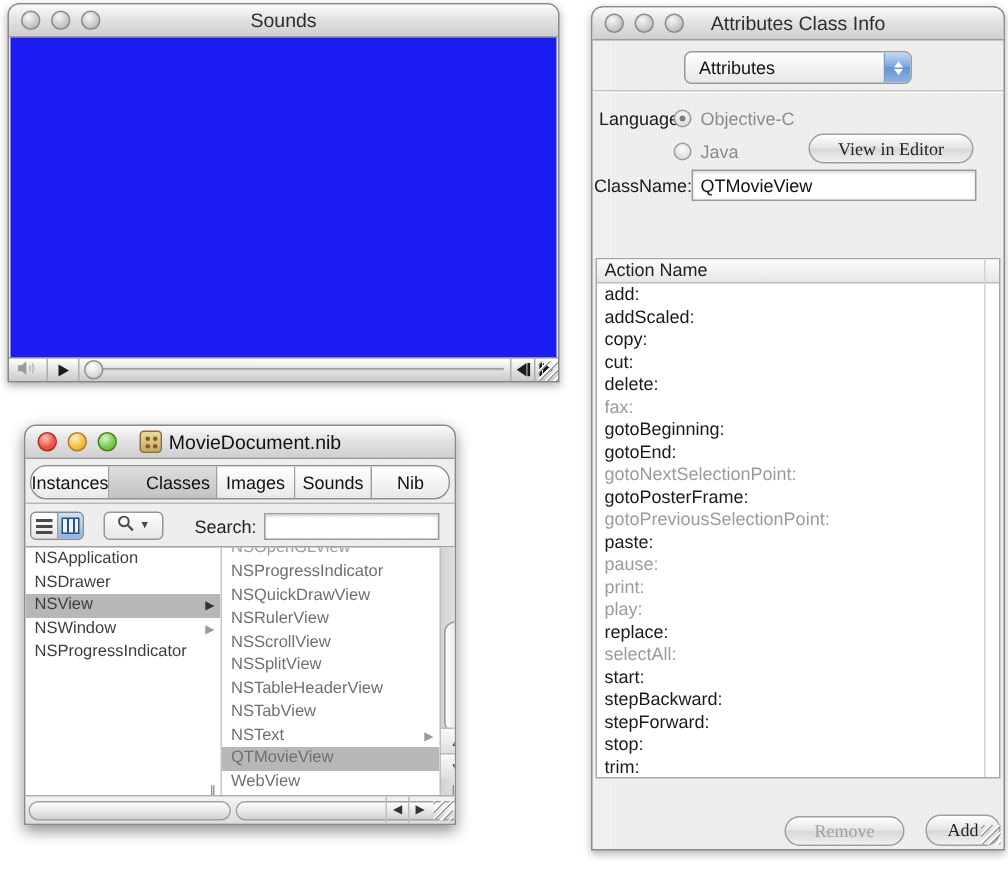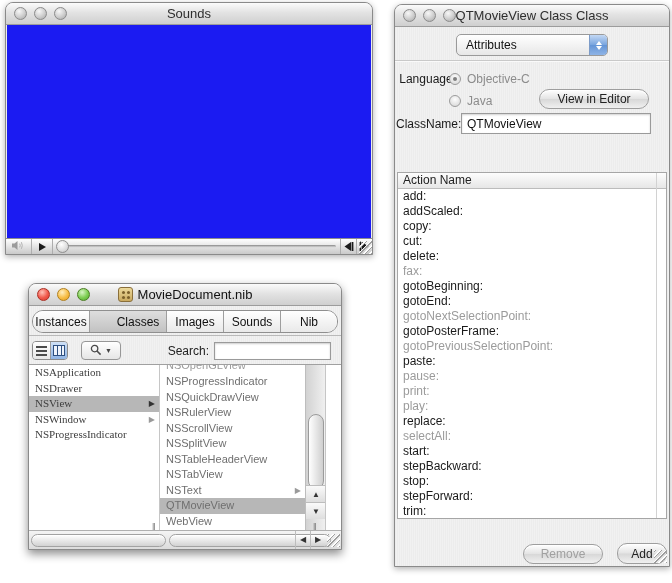--- a/index.html
+++ b/index.html
@@ -33,21 +33,21 @@
   .mc-play { width:20px; }
   .mc-play .tri { width:0; height:0; border-left:7px solid #1a1a1a; border-top:4.5px solid transparent; border-bottom:4.5px solid transparent; }
   .mc-slider { position:relative; flex:1; }
   .mc-track { position:absolute; left:4px; right:4px; top:6px; height:3px; border-radius:2px;
     background:linear-gradient(#b2b2b2,#e9e9e9); border-top:1px solid #9a9a9a; }
   .mc-thumb { position:absolute; left:3px; top:1px; width:13px; height:13px; border-radius:50%;
     background:radial-gradient(circle at 40% 32%, #ffffff, #dcdcdc 60%, #bdbdbd); border:1px solid #8f8f8f; }
   .mc-step { width:15px; }
 
   
-  .nib-win { left:28px; top:283px; width:314px; height:267px; box-shadow:0 4px 10px rgba(0,0,0,.45); }
+  .nib-win { left:16px; top:283px; width:288px; height:267px; box-shadow:0 4px 10px rgba(0,0,0,.45); }
   .nib-icon { width:15px; height:15px; border-radius:3px; margin-right:5px;
     background:linear-gradient(#ecd99b,#c9a95f); border:1px solid #8a6f3a; position:relative; }
   .nib-icon i { position:absolute; width:3px; height:3px; border-radius:50%; background:#7a5f2a; }
   .nib-title-wrap { position:absolute; left:0; right:0; display:flex; align-items:center; justify-content:center; height:22px; }
   .nib-title { font-size:13px; color:#111; }
   .nib-tabbar { position:absolute; left:0; top:22px; right:0; height:30px; border-bottom:1px solid #b9b9b9; }
   .nib-tabs { position:absolute; left:3px; right:3px; top:4px; height:23px; display:flex;
     border:1px solid #8f8f8f; border-radius:11px; overflow:hidden; background:#fff; }
   .nib-tab { flex:1; display:flex; align-items:center; justify-content:center; font-size:12px; color:#111;
     background:linear-gradient(#ffffff,#e9e9e9); border-right:1px solid #9e9e9e;text-align:center; }
@@ -63,21 +63,21 @@
   .glyph-cols { width:12px; height:11px; border:1px solid #2d4f80;
     background:repeating-linear-gradient(90deg,#eef4fc 0 3px,#2d4f80 3px 4px); }
   .search-mode { position:absolute; left:52px; top:5px; width:40px; height:19px; border:1px solid #979797; border-radius:4px;
     background:linear-gradient(#ffffff,#e6e6e6); display:flex; align-items:center; justify-content:center; gap:3px; }
   .dd-arrow { font-size:7px; color:#444; }
   .search-label { position:absolute; right:132px; top:8px; font-size:12px; color:#222; }
   .search-field { position:absolute; right:10px; top:6px; width:117px; height:18px; border:1px solid #9a9a9a;
     background:#fff; font-size:12px; padding:0 4px; font-family:"Liberation Sans",sans-serif; box-shadow:inset 0 1px 2px rgba(0,0,0,.2); }
   .browser { position:absolute; left:0; top:80px; right:0; height:168px; background:#fff; border-top:1px solid #a0a0a0; }
   .bcol { position:absolute; top:0; bottom:0; overflow:hidden; }
-  .bcol1 { left:0; width:130px;font-family:Liberation Serif, serif; }
+  .bcol1 { left:0; width:130px; }
   .bcol2 { left:131px; width:145px; }
   .bcol3 { left:297px; right:0; background:#fff; }
   .bdiv { position:absolute; top:0; bottom:0; width:1px; background:#c6c6c6; }
   .brow { position:relative; height:15.5px; line-height:15.5px; font-size:11px; color:#3d3d3d; padding-left:6px; white-space:nowrap; }
   .bcol2 .brow { color:#6f6f6f; }
   .brow.sel { background:#b7b7b7; }
   .brow.clipped { height:9px; overflow:hidden; color:#9a9a9a; }
   .brow.clipped .brow-lbl { position:relative; top:-7px; }
   .brow-arrow { position:absolute; right:4px; top:0; font-size:8px; color:#333; }
   .brow-arrow.dim { color:#9a9a9a; }
@@ -108,21 +108,21 @@
   .pop-cap .d { border-left:3.5px solid transparent; border-right:3.5px solid transparent; border-top:4px solid #fff; }
   .hsep { position:absolute; left:0; right:0; top:33px; height:1px; background:#c9c9c9; box-shadow:0 1px 0 #fafafa; }
   .flabel { position:absolute; width:60px; text-align:right; font-size:12px; color:#1a1a1a; }
   .lang-row { position:absolute; left:54px; display:flex; align-items:center; gap:6px; }
   .radio { width:12px; height:12px; border-radius:50%; border:1px solid #9c9c9c;
     background:radial-gradient(circle at 50% 35%, #fdfdfd, #d3d3d3); position:relative; }
   .radio.on::after { content:""; position:absolute; left:3px; top:3px; width:4px; height:4px; border-radius:50%; background:#7f7f7f; }
   .radio-lbl { font-size:12px; color:#8c8c8c; }
   .capsule { position:absolute; border:1px solid #9e9e9e; border-radius:10px;
     background:linear-gradient(#ffffff,#e4e4e4 48%,#d8d8d8 52%,#f0f0f0); box-shadow:inset 0 1px 0 #fff;
-    font-size:12px; color:#222; display:flex; align-items:center; justify-content:center; font-family:Liberation Sans, sans-serif; }
+    font-size:12px; color:#222; display:flex; align-items:center; justify-content:center; font-family:Liberation Serif, serif; }
   .capsule.disabled { color:#a0a0a0; }
   .cn-field { position:absolute; left:66px; top:86px; width:190px; height:21px; border:1px solid #9a9a9a; background:#fff;
     font-size:12px; padding:0 5px; color:#111; font-family:"Liberation Sans",sans-serif; box-shadow:inset 0 1px 2px rgba(0,0,0,.18); }
   .oa-tabs { position:absolute; left:61px; top:119px; height:21px; display:flex; }
   .oa-tab { border:1px solid #8f8f8f; display:flex; align-items:center; justify-content:center; font-size:12px; color:#111;
     background:linear-gradient(#ffffff,#e7e7e7); }
   .oa-tab.left { width:56px; border-radius:11px 0 0 11px; }
   .oa-tab.right { width:92px; border-radius:0 11px 11px 0; margin-left:-1px;
     background:linear-gradient(#d7e6f9,#94bae9 50%,#7fabe3 50%,#a9c8ee); }
   .atable { position:absolute; left:2px; top:145px; width:270px; height:347px; border:1px solid #a6a6a6; background:#fff; }
@@ -277,21 +277,21 @@
       <div class="hpill" style="left:2px;width:135px;"></div>
       <div class="hpill" style="left:140px;width:162px;"></div>
       <div class="hbtn" style="right:31px;">◀</div>
       <div class="hbtn" style="right:16px;">▶</div>
       <div class="grip" style="right:1px;bottom:2px;"></div>
     </div>
   </section>
 
   <section class="win info-win pin">
     <div class="titlebar">
-      <span class="title">QTMovieView Class Class</span>
+      <span class="title">Attributes Class Info</span>
       <span class="lights">
         <span class="tl gray"></span>
         <span class="tl gray"></span>
         <span class="tl gray"></span>
       </span>
     </div>
     <div class="info-body">
       <div class="popup">
         <span>Attributes</span>
         <span class="pop-cap">
@@ -334,22 +334,22 @@
             <div class="arow">gotoPosterFrame:</div>
             <div class="arow dim">gotoPreviousSelectionPoint:</div>
             <div class="arow">paste:</div>
             <div class="arow dim">pause:</div>
             <div class="arow dim">print:</div>
             <div class="arow dim">play:</div>
             <div class="arow">replace:</div>
             <div class="arow dim">selectAll:</div>
             <div class="arow">start:</div>
             <div class="arow">stepBackward:</div>
+            <div class="arow">stepForward:</div>
             <div class="arow">stop:</div>
-            <div class="arow">stepForward:</div>
             <div class="arow">trim:</div>
           </div>
       </div>
 
       <div class="capsule disabled info-foot-remove">Remove</div>
       <div class="capsule info-foot-add">Add</div>
       <div class="grip" style="right:2px;bottom:3px;"></div>
     </div>
   </section>
 </div>

